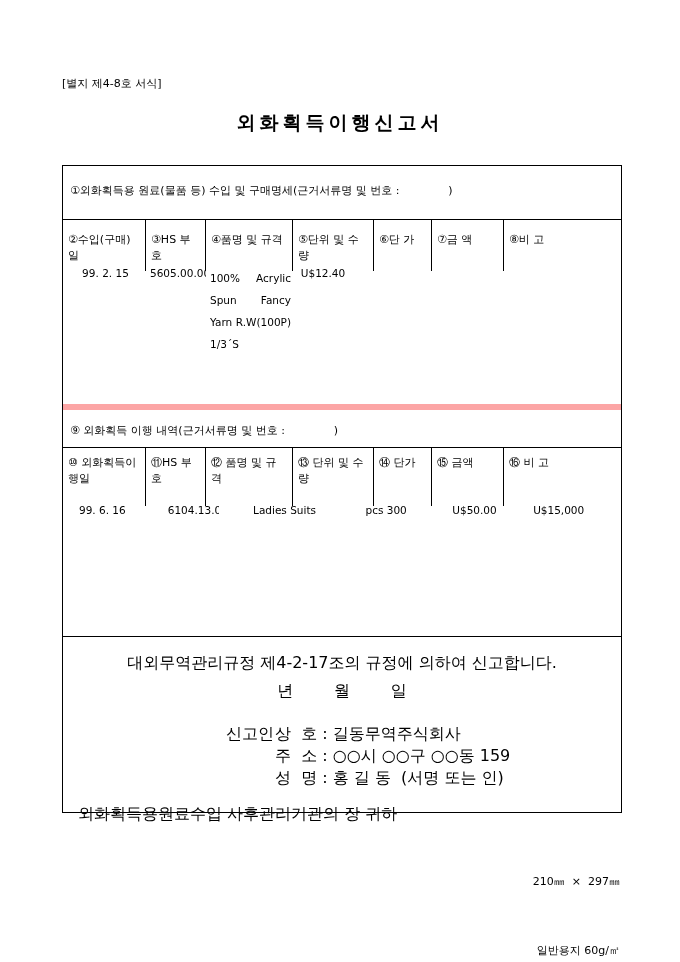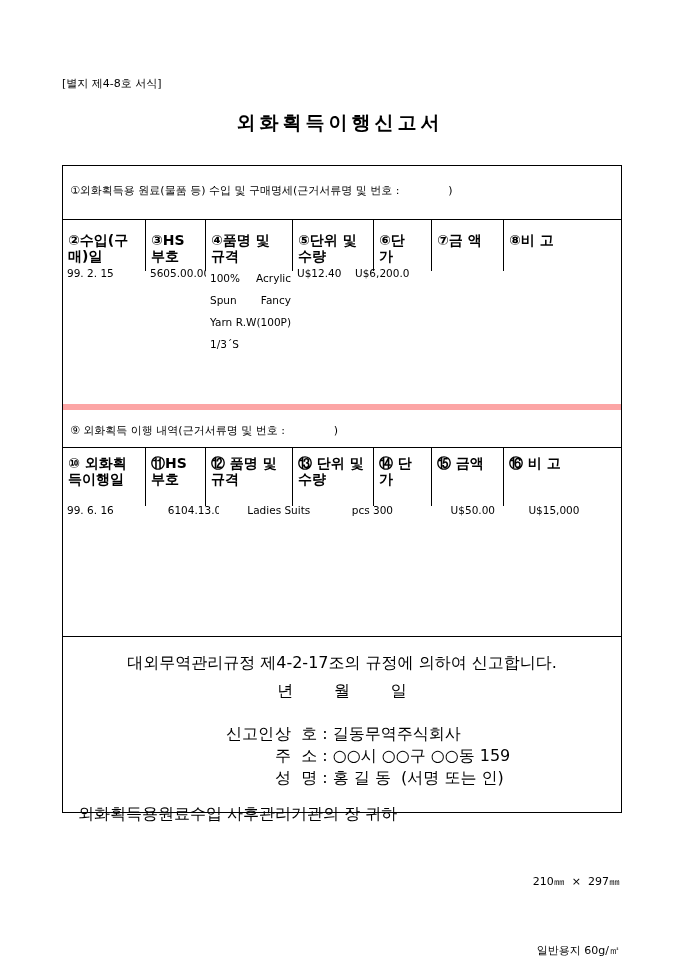--- a/index.html
+++ b/index.html
@@ -29,38 +29,37 @@
     padding:17px 6px 0 7px;
   }
   .sec1 { height:53px; }
   .sec9 { height:43px; border-top:6px solid #fca5a5; padding-top:13px; }
 
   .ftable { border-top:1px solid #000; }
   .thead { display:flex; }
   .th {
     position:relative;
     border-right:1px solid #000;
-    font-size:14px; line-height:16px;
+    font-size:11px; line-height:16px;
     padding:12px 8px 0 5px;
     word-break:break-all;
-    font-weight:bold;
   }
   .th:last-child { border-right:none; }
   
   .th:not(:last-child)::after {
     content:''; position:absolute; right:-1px; bottom:-9px;
     width:1px; height:9px; background:#000;
   }
   .t1 .th { height:42px; }
   .t2 .th { height:49px; padding-top:7px; }
 
   .tbody { display:flex; font-size:10.5px; }
   .t1 .tbody { height:142px; }
   .t2 .tbody { height:139px;gap:24px; }
-  .td { padding:5px 2px 0 4px; overflow:hidden; }
+  .td { padding:5px 2px 0 4px; overflow:hidden;text-align:center; }
   .t2 .td { padding-top:7px; }
 
   .c1 { width:83px; } .c2 { width:60px; } .c3 { width:87px; }
   .c4 { width:81px; } .c5 { width:58px; } .c6 { width:72px; }
   .c7 { flex:1; }
 
   .jl { display:flex; justify-content:space-between; line-height:22px; }
   .jl span { white-space:nowrap; }
 
   .bottom { border-top:1px solid #000; height:176px; font-size:16px; }
@@ -113,21 +112,20 @@
         <div class="jl">
             <span>Yarn</span>
             <span>R.W(100P)</span>
           </div>
         <div class="jl">
             <span>1/3´S</span>
             <span></span>
           </div>
       </div>
       <div class="td c5">U$12.40</div>
-      <div class="td c6">U$6,200.0</div>
       <div class="td c7"></div>
     </div>
   </div>
 
   <div class="sec-head sec9">⑨ 외화획득 이행 내역(근거서류명 및 번호 :              )</div>
 
   <div class="ftable t2">
     <div class="thead">
       <div class="th c1">⑩ 외화획득이행일</div>
       <div class="th c2">⑪HS 부호</div>

